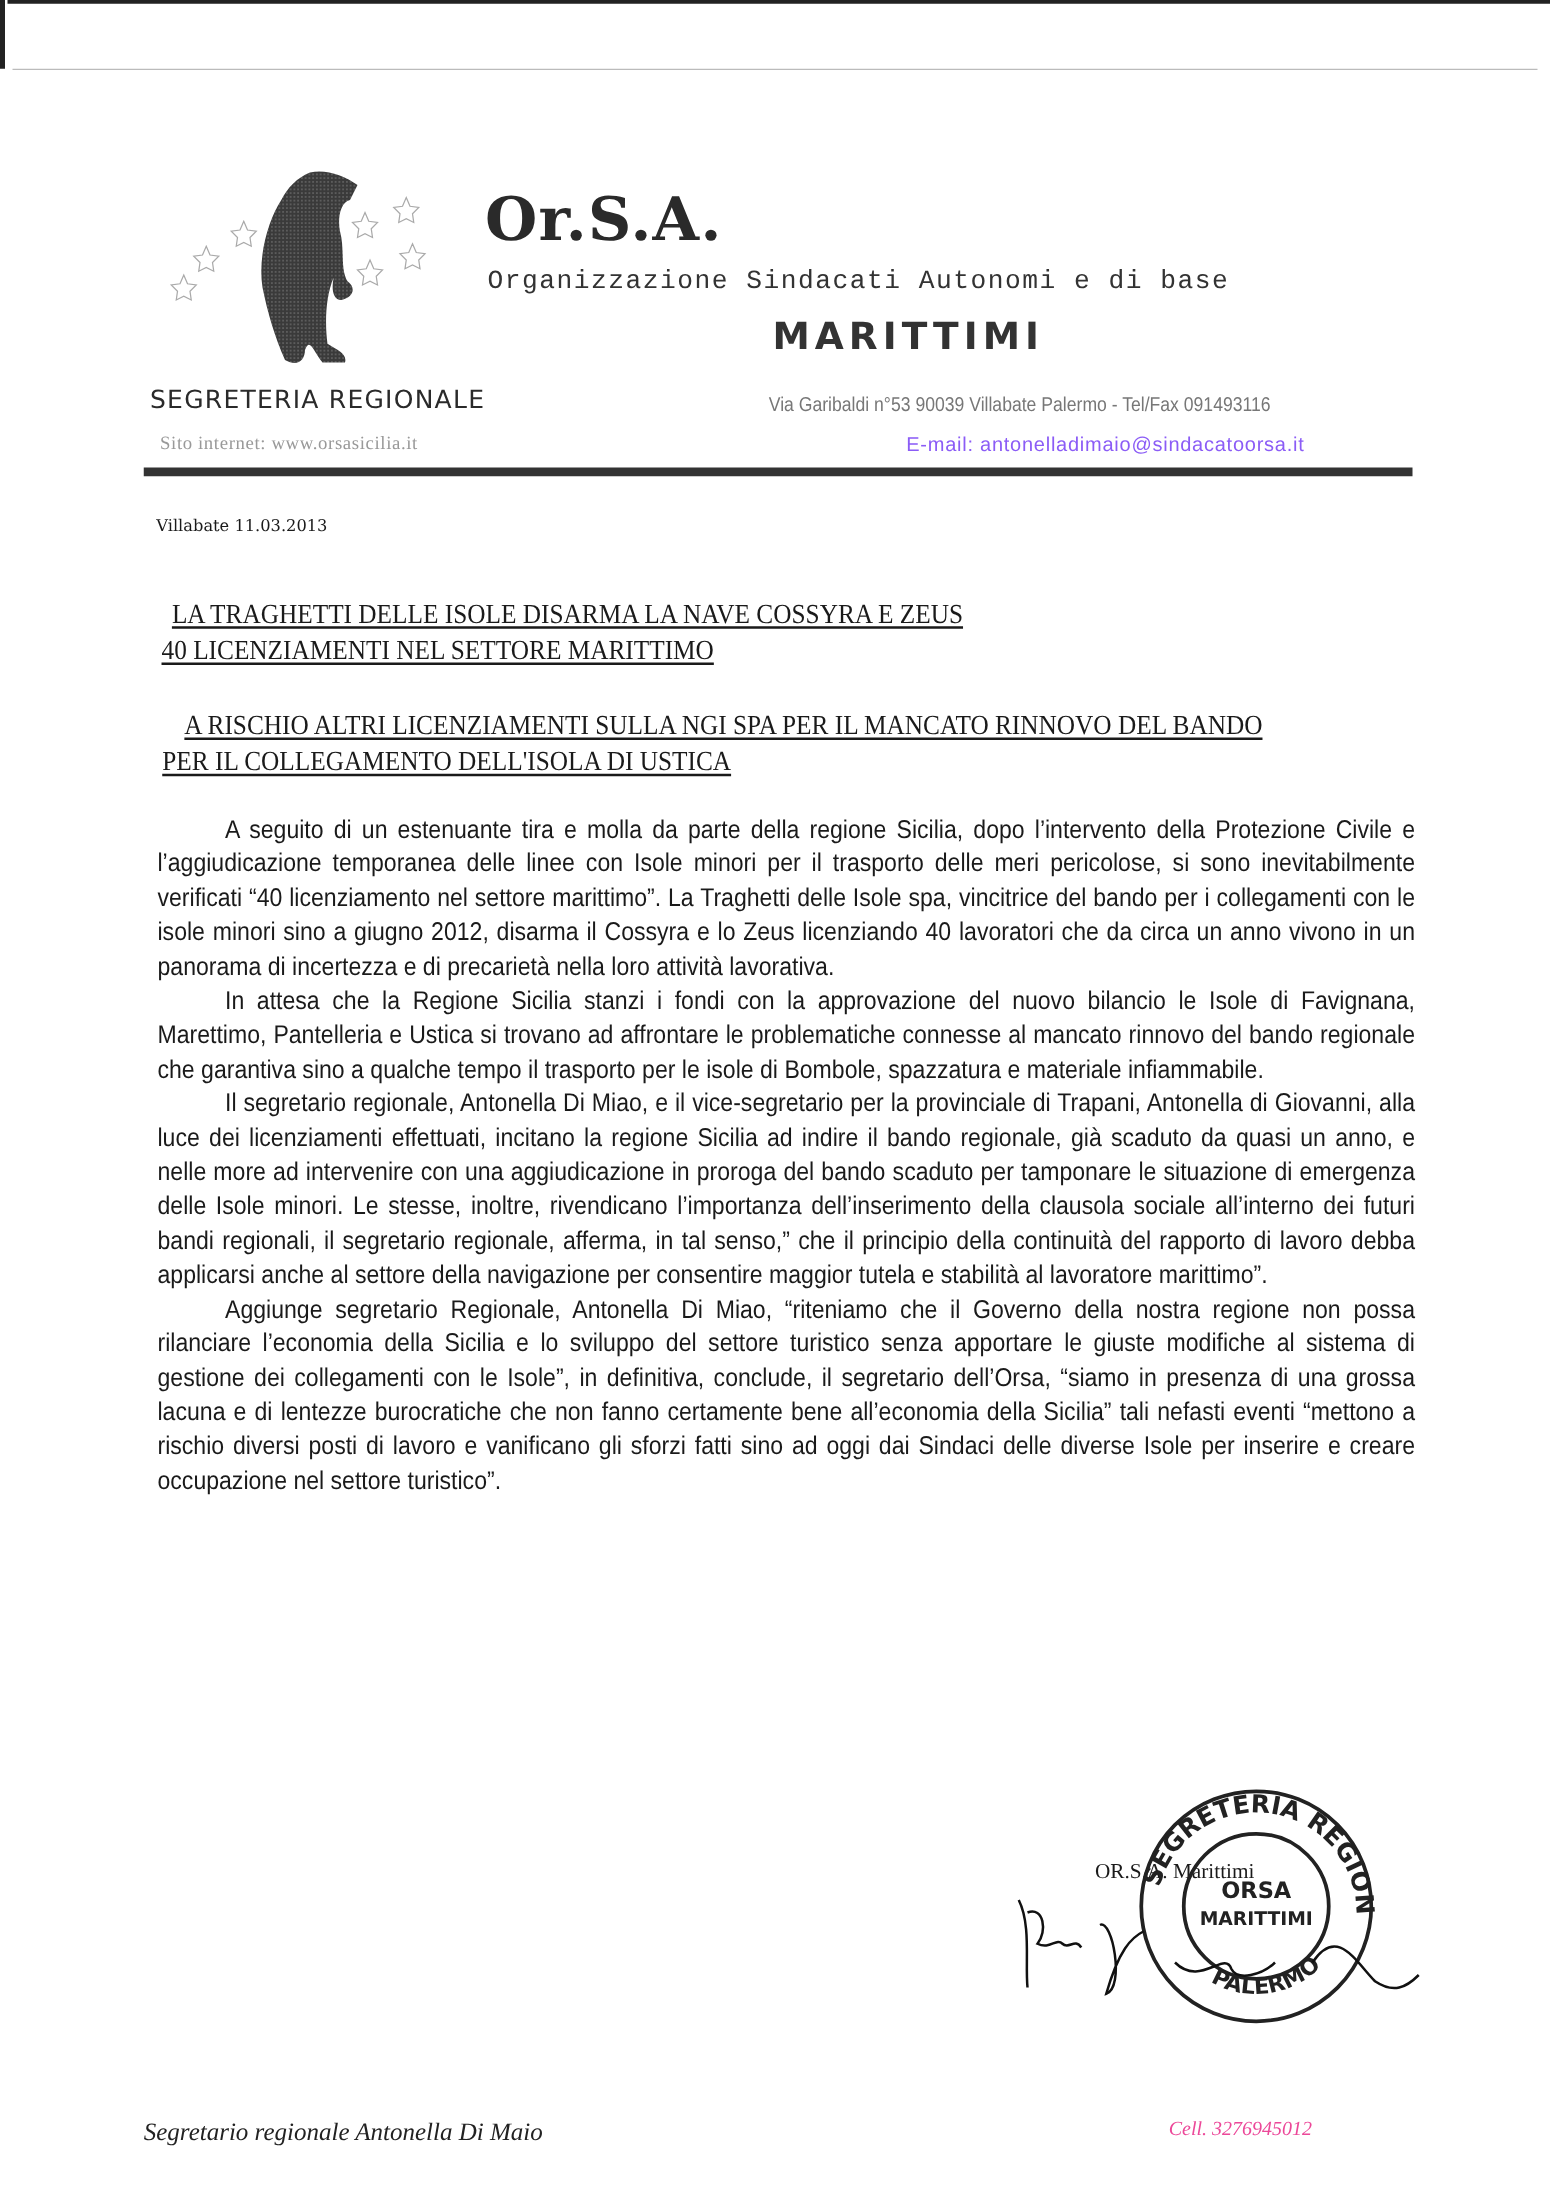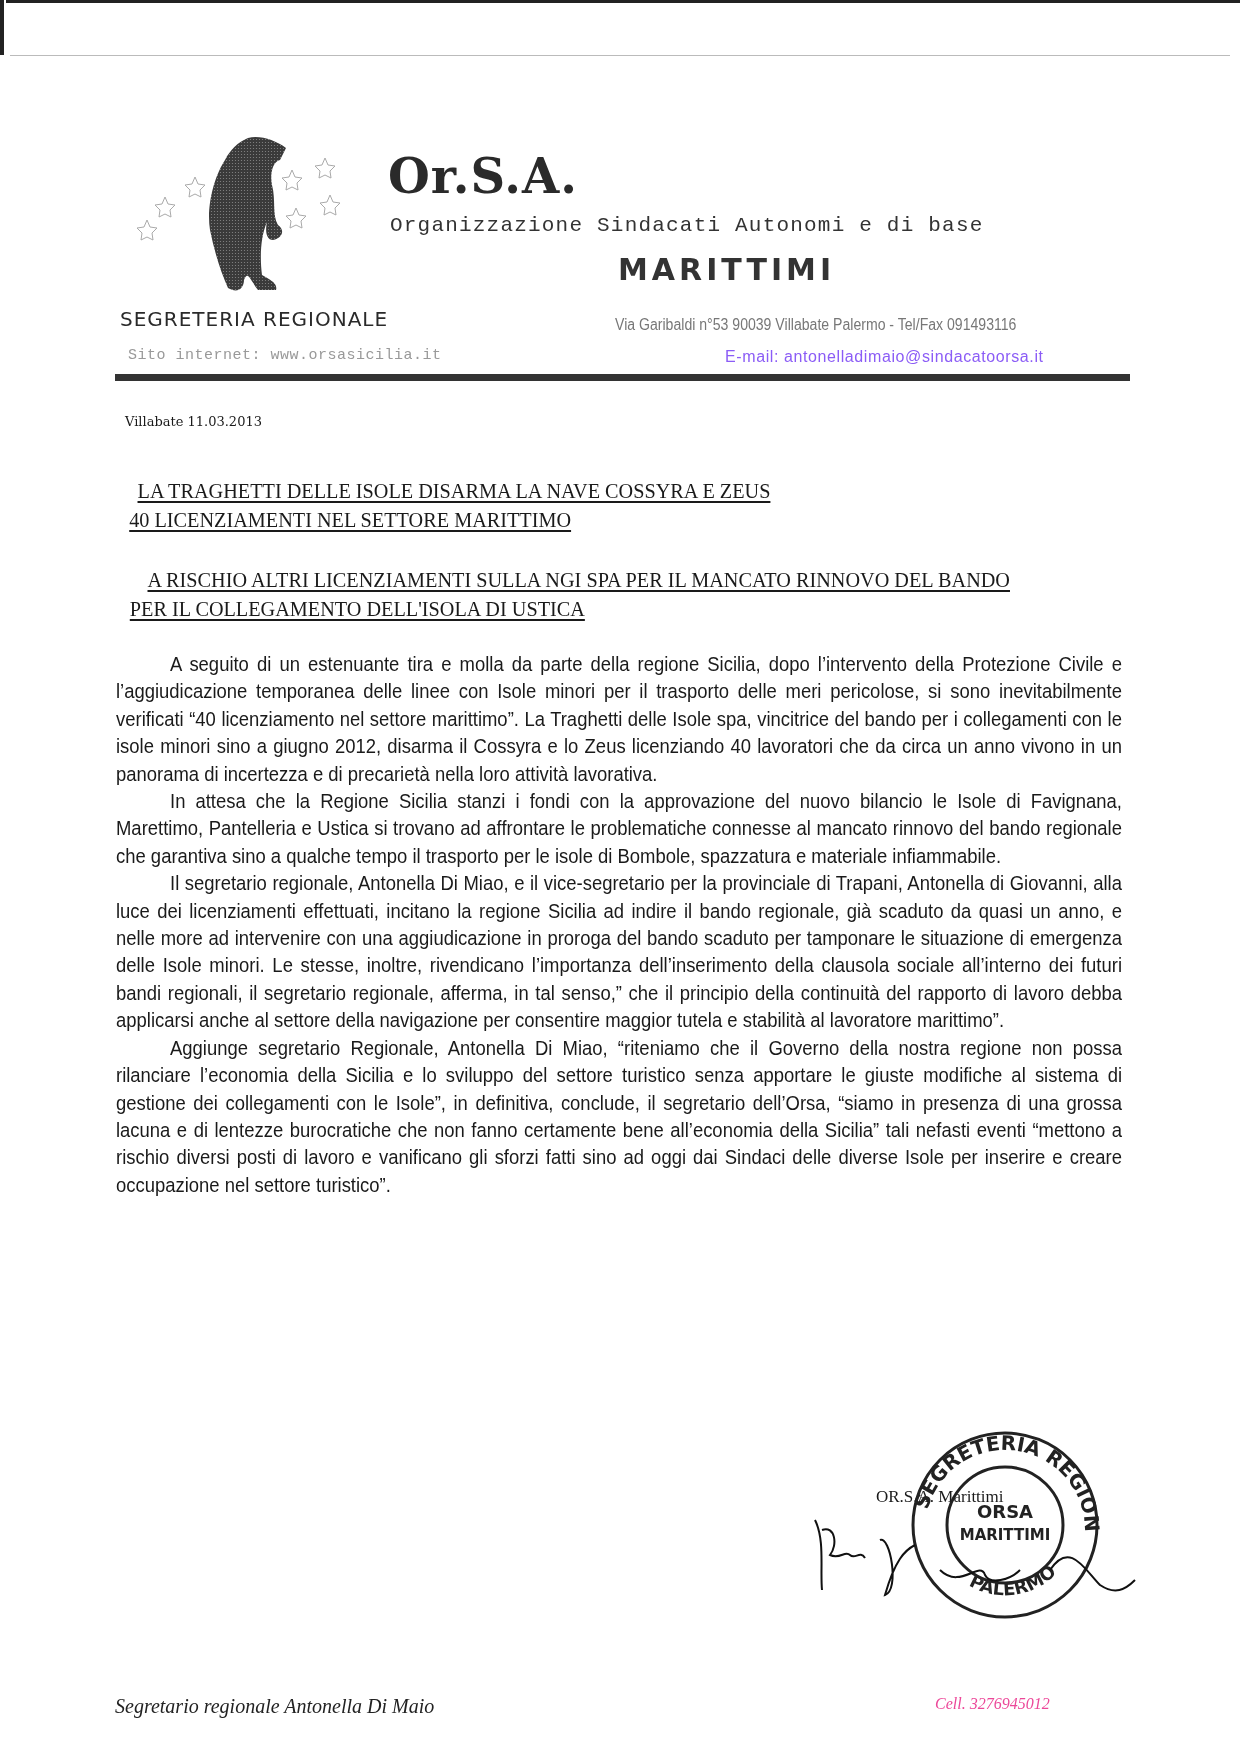--- a/index.html
+++ b/index.html
@@ -10,32 +10,32 @@
   .scan-corner .top-edge { position: absolute; left: 6px; top: 0; width: 1234px; height: 3px; background: #222; }
   .scan-corner .left-edge { position: absolute; left: 0; top: 0; width: 4px; height: 55px; background: #222; }
   .scan-corner .under-line { position: absolute; left: 10px; top: 55px; width: 1220px; height: 1px; background: #bbb; }
 
   
   .logo { position: absolute; left: 120px; top: 120px; width: 240px; height: 190px; }
   .brand { position: absolute; left: 388px; top: 148px; font-family: "DejaVu Serif", serif; font-weight: bold; font-size: 48px; color: #2a2a2a; letter-spacing: 1px; }
   .org-name { position: absolute; left: 390px; top: 214px; font-family: "Liberation Mono", monospace; font-size: 21px; color: #333; letter-spacing: 1.2px; }
   .division { position: absolute; left: 618px; top: 252px; font-family: "DejaVu Sans", sans-serif; font-weight: bold; font-size: 30px; color: #333; letter-spacing: 4px; }
   .segreteria { position: absolute; left: 120px; top: 307px; font-family: "DejaVu Sans", sans-serif; font-size: 20px; color: #2a2a2a; letter-spacing: 1px; }
-  .site { position: absolute; left: 128px; top: 347px; font-family: Liberation Mono, monospace; font-size: 15px; color: #999; letter-spacing: 0.5px; }
+  .site { position: absolute; left: 128px; top: 347px; font-family: Liberation Serif, serif; font-size: 15px; color: #999; letter-spacing: 0.5px; }
   .address { position: absolute; left: 615px; top: 316px; font-family: "Liberation Sans", sans-serif; font-size: 16px; color: #777; transform: scaleX(0.88); transform-origin: left; white-space: nowrap; }
   .email { position: absolute; left: 725px; top: 348px; font-family: "Liberation Sans", sans-serif; font-size: 16px; color: #8b5cf6; letter-spacing: 0.6px; white-space: nowrap; }
   .header-rule { position: absolute; left: 115px; top: 374px; width: 1015px; height: 7px; background: #333; }
 
   
   .date { position: absolute; left: 125px; top: 414px; font-family: "DejaVu Serif", serif; font-size: 13px; }
   .headline { position: absolute; left: 110px; width: 1020px; text-align: left; font-family: "Liberation Serif", serif; font-size: 22px; line-height: 29px; }
   .headline span { text-decoration: underline; text-underline-offset: 3px; display: inline-block; transform: scaleX(0.92); }
   .h1 { top: 476px; }
   .h2 { top: 565px; }
-  .body-text { position: absolute; left: 116px; top: 650px; width: 1007px; font-family: "Liberation Sans", sans-serif; font-size: 20.5px; line-height: 27.4px; text-align: justify; color: #1a1a1a; }
+  .body-text { position: absolute; left: 126px; top: 650px; width: 1007px; font-family: "Liberation Sans", sans-serif; font-size: 20.5px; line-height: 27.4px; text-align: justify; color: #1a1a1a; }
   .body-text p { margin: 0; text-indent: 60px; transform: scaleX(0.9); transform-origin: left; width: 111%; }
 
   
   .sign-label { position: absolute; left: 832px; top: 1487px; font-family: "Liberation Serif", serif; font-size: 17px; margin-left: 44px; }
   .stamp { position: absolute; left: 895px; top: 1420px; width: 220px; height: 200px; }
   .signature { position: absolute; left: 810px; top: 1500px; width: 330px; height: 100px; }
 
   
   .footer-left { position: absolute; left: 115px; top: 1695px; font-family: "Liberation Serif", serif; font-style: italic; font-size: 20px; color: #222; }
   .footer-right { position: absolute; left: 935px; top: 1695px; font-family: "Liberation Serif", serif; font-style: italic; font-size: 16px; color: #ec4899; }

